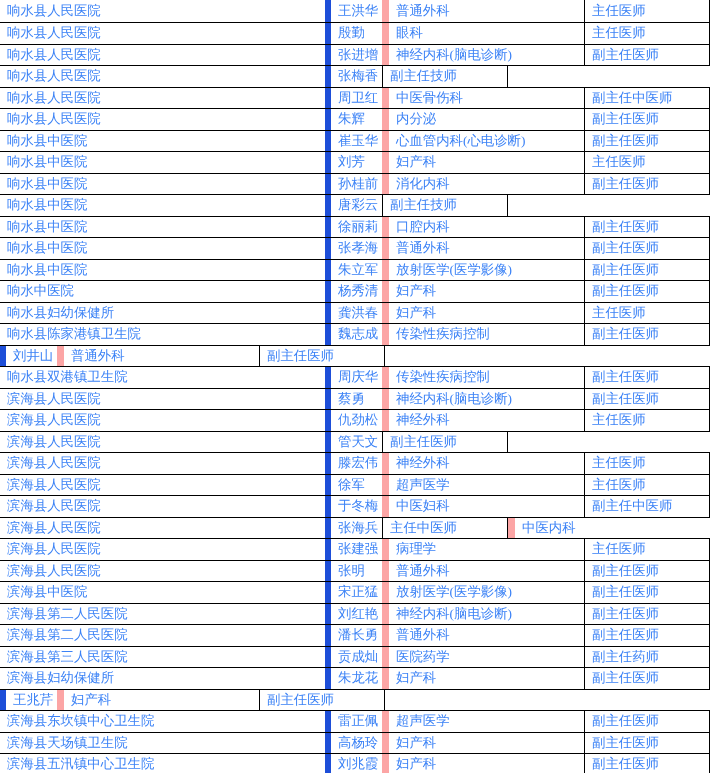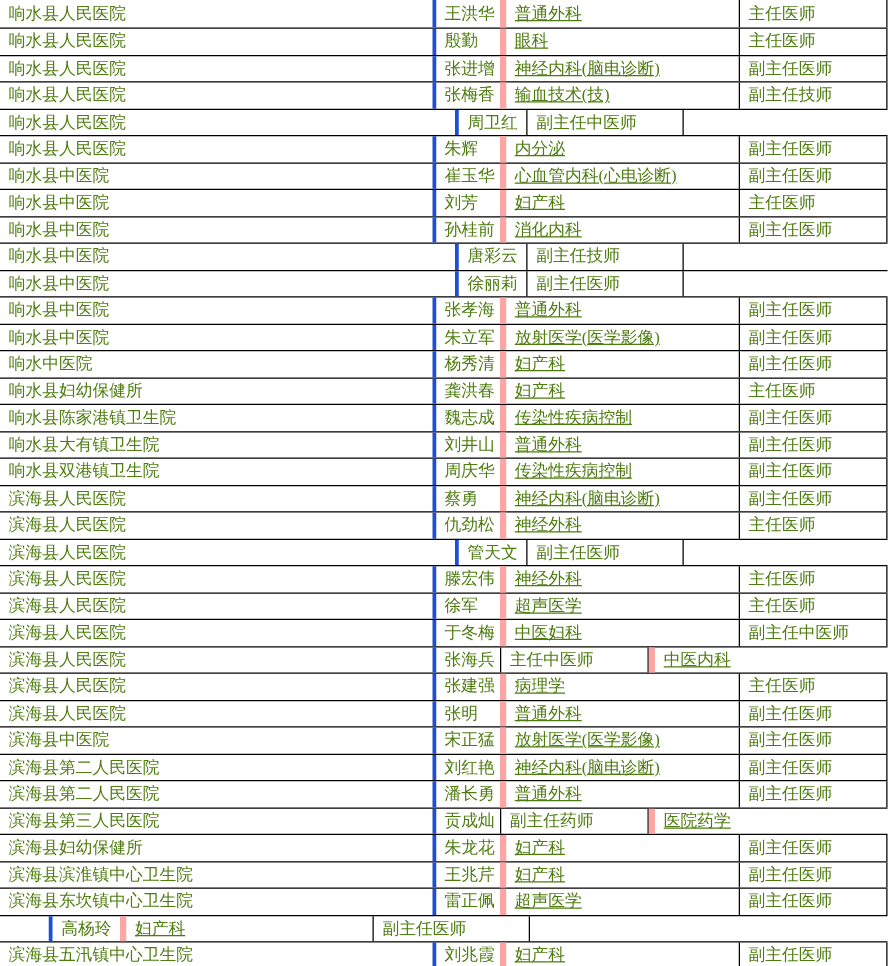--- a/index.html
+++ b/index.html
@@ -8,21 +8,21 @@
     background: #ffffff;
   }
   #page {
     position: relative;
     width: 713px;
     height: 773px;
     overflow: hidden;
     background: #ffffff;
     font-family: "Liberation Serif", "DejaVu Serif", serif;
     font-size: 13.4px;
-    color: #4d7c0f;
+    color: #3b82f6;
   }
   #table {
     width: 710px;
   }
   .row {
     display: flex;
     height: 21.5px;
     box-sizing: border-box;
     border-bottom: 1px solid #000000;
   }
@@ -31,22 +31,22 @@
   }
   .cell {
     box-sizing: border-box;
     display: flex;
     align-items: center;
     padding-left: 7px;
     white-space: nowrap;
     overflow: hidden;
   }
   .c-hospital { width: 325px; }
-  .c-name     { width: 57px;  border-left: 3px solid #1d4ed8; margin-left: 39px; }
-  .c-specialty{ width: 202px; border-left: 5px solid #fca5a5; text-decoration: underline; }
+  .c-name     { width: 57px;  border-left: 6px solid #1d4ed8; }
+  .c-specialty{ width: 202px; border-left: 7px solid #fca5a5; }
   .c-title    { width: 126px; border-left: 1px solid #000000; border-right: 1px solid #000000; }
 </style>
 </head>
 <body>
 
 <div id="page">
   <div id="table">
   <div class="row">
     <div class="cell c-hospital">响水县人民医院</div>
     <div class="cell c-name">王洪华</div>
@@ -64,27 +64,27 @@
   <div class="row">
     <div class="cell c-hospital">响水县人民医院</div>
     <div class="cell c-name">张进增</div>
     <div class="cell c-specialty">神经内科(脑电诊断)</div>
     <div class="cell c-title">副主任医师</div>
   </div>
 
   <div class="row">
     <div class="cell c-hospital">响水县人民医院</div>
     <div class="cell c-name">张梅香</div>
-    <div class="cell c-specialty">输血技术(技)</div>
     <div class="cell c-title">副主任技师</div>
   </div>
 
   <div class="row">
     <div class="cell c-hospital">响水县人民医院</div>
     <div class="cell c-name">周卫红</div>
+    <div class="cell c-specialty">中医骨伤科</div>
     <div class="cell c-title">副主任中医师</div>
   </div>
 
   <div class="row">
     <div class="cell c-hospital">响水县人民医院</div>
     <div class="cell c-name">朱辉</div>
     <div class="cell c-specialty">内分泌</div>
     <div class="cell c-title">副主任医师</div>
   </div>
 
@@ -111,20 +111,21 @@
 
   <div class="row">
     <div class="cell c-hospital">响水县中医院</div>
     <div class="cell c-name">唐彩云</div>
     <div class="cell c-title">副主任技师</div>
   </div>
 
   <div class="row">
     <div class="cell c-hospital">响水县中医院</div>
     <div class="cell c-name">徐丽莉</div>
+    <div class="cell c-specialty">口腔内科</div>
     <div class="cell c-title">副主任医师</div>
   </div>
 
   <div class="row">
     <div class="cell c-hospital">响水县中医院</div>
     <div class="cell c-name">张孝海</div>
     <div class="cell c-specialty">普通外科</div>
     <div class="cell c-title">副主任医师</div>
   </div>
 
@@ -150,21 +151,20 @@
   </div>
 
   <div class="row">
     <div class="cell c-hospital">响水县陈家港镇卫生院</div>
     <div class="cell c-name">魏志成</div>
     <div class="cell c-specialty">传染性疾病控制</div>
     <div class="cell c-title">副主任医师</div>
   </div>
 
   <div class="row">
-    <div class="cell c-hospital">响水县大有镇卫生院</div>
     <div class="cell c-name">刘井山</div>
     <div class="cell c-specialty">普通外科</div>
     <div class="cell c-title">副主任医师</div>
   </div>
 
   <div class="row">
     <div class="cell c-hospital">响水县双港镇卫生院</div>
     <div class="cell c-name">周庆华</div>
     <div class="cell c-specialty">传染性疾病控制</div>
     <div class="cell c-title">副主任医师</div>
@@ -249,46 +249,46 @@
   <div class="row">
     <div class="cell c-hospital">滨海县第二人民医院</div>
     <div class="cell c-name">潘长勇</div>
     <div class="cell c-specialty">普通外科</div>
     <div class="cell c-title">副主任医师</div>
   </div>
 
   <div class="row">
     <div class="cell c-hospital">滨海县第三人民医院</div>
     <div class="cell c-name">贡成灿</div>
+    <div class="cell c-specialty">医院药学</div>
     <div class="cell c-title">副主任药师</div>
-    <div class="cell c-specialty">医院药学</div>
   </div>
 
   <div class="row">
     <div class="cell c-hospital">滨海县妇幼保健所</div>
     <div class="cell c-name">朱龙花</div>
     <div class="cell c-specialty">妇产科</div>
     <div class="cell c-title">副主任医师</div>
   </div>
 
   <div class="row">
-    <div class="cell c-hospital">滨海县滨淮镇中心卫生院</div>
     <div class="cell c-name">王兆芹</div>
     <div class="cell c-specialty">妇产科</div>
     <div class="cell c-title">副主任医师</div>
   </div>
 
   <div class="row">
     <div class="cell c-hospital">滨海县东坎镇中心卫生院</div>
     <div class="cell c-name">雷正佩</div>
     <div class="cell c-specialty">超声医学</div>
     <div class="cell c-title">副主任医师</div>
   </div>
 
   <div class="row">
+    <div class="cell c-hospital">滨海县天场镇卫生院</div>
     <div class="cell c-name">高杨玲</div>
     <div class="cell c-specialty">妇产科</div>
     <div class="cell c-title">副主任医师</div>
   </div>
 
   <div class="row">
     <div class="cell c-hospital">滨海县五汛镇中心卫生院</div>
     <div class="cell c-name">刘兆霞</div>
     <div class="cell c-specialty">妇产科</div>
     <div class="cell c-title">副主任医师</div>

